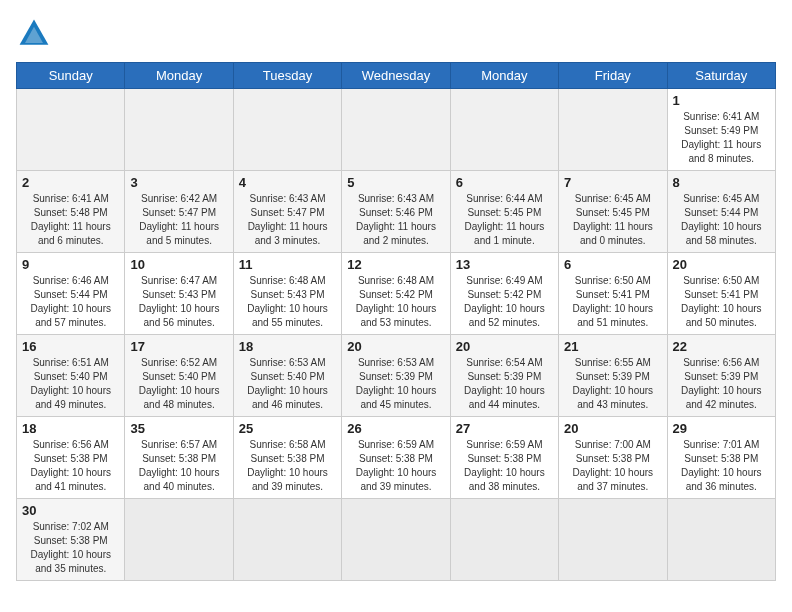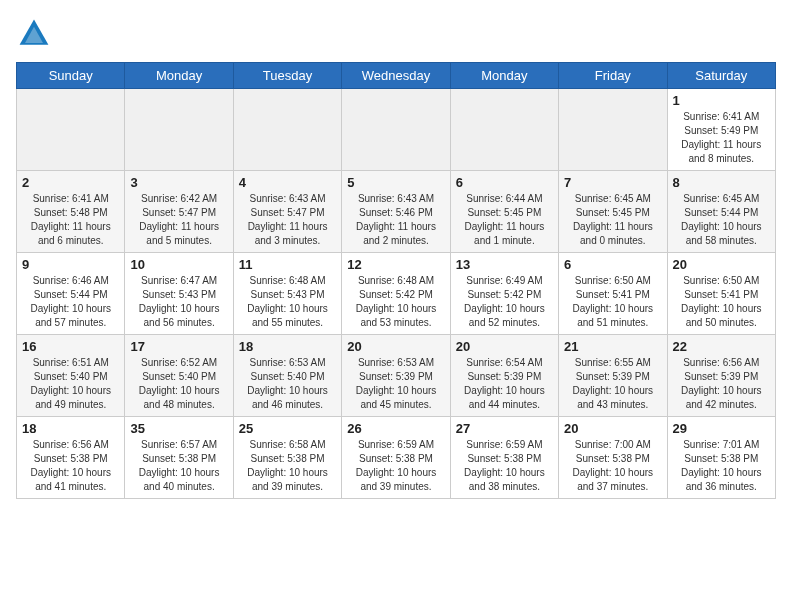--- a/index.html
+++ b/index.html
@@ -245,14 +245,26 @@
         </td>
         <td>
           <span class="day-num">20</span>
           <div class="day-info">Sunrise: 7:00 AM<br>Sunset: 5:38 PM<br>Daylight: 10 hours and 37 minutes.</div>
         </td>
         <td>
           <span class="day-num">29</span>
           <div class="day-info">Sunrise: 7:01 AM<br>Sunset: 5:38 PM<br>Daylight: 10 hours and 36 minutes.</div>
         </td>
       </tr>
+      <tr class="row-shade">
+        <td>
+          <span class="day-num">30</span>
+          <div class="day-info">Sunrise: 7:02 AM<br>Sunset: 5:38 PM<br>Daylight: 10 hours and 35 minutes.</div>
+        </td>
+        <td class="empty"></td>
+        <td class="empty"></td>
+        <td class="empty"></td>
+        <td class="empty"></td>
+        <td class="empty"></td>
+        <td class="empty"></td>
+      </tr>
     </tbody>
 </table>
 
 </body></html>

